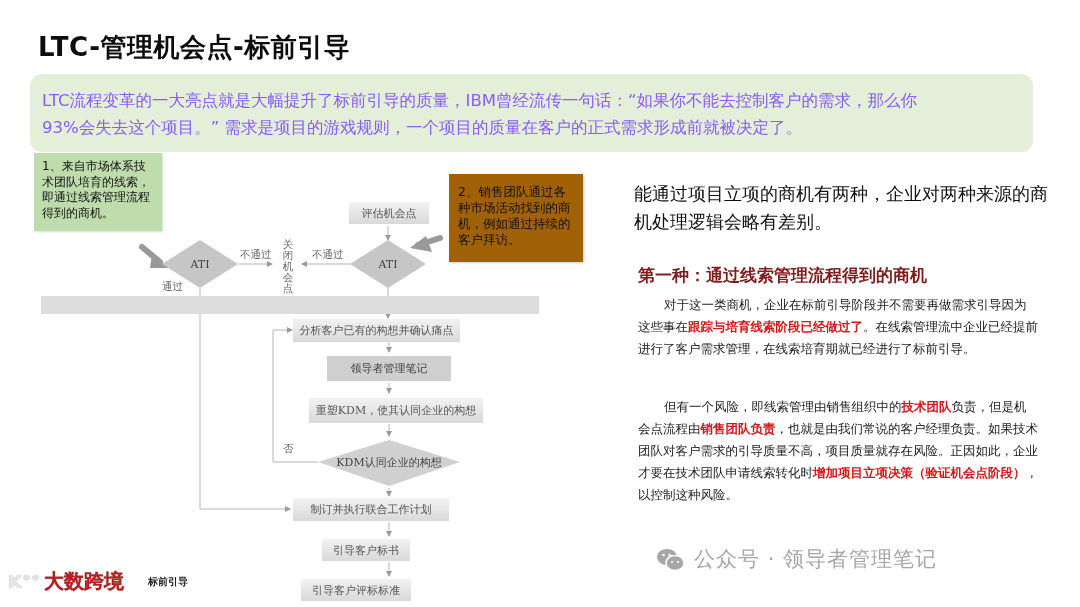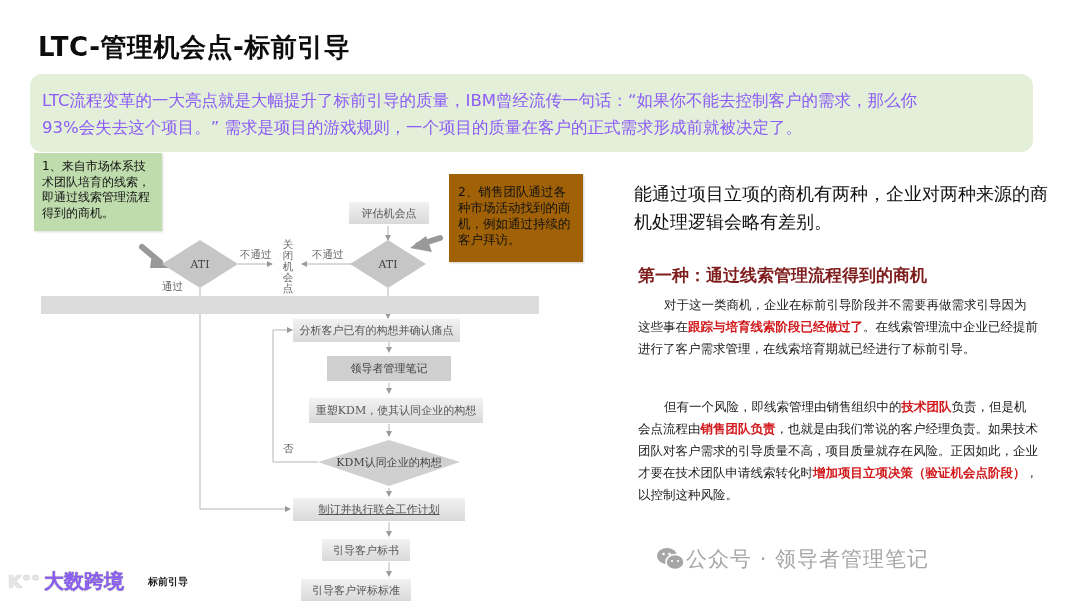--- a/index.html
+++ b/index.html
@@ -23,23 +23,23 @@
   .diamond-label { position: absolute; font-size: 11px; color: #444; text-align: center; }
   .flow-label { position: absolute; font-size: 10.5px; color: #666; }
   .vlabel { position: absolute; font-size: 10.5px; color: #666; width: 12px; line-height: 11px; text-align: center; }
 
   .right-intro { position: absolute; left: 634px; top: 180px; width: 420px; font-size: 18px; line-height: 28px; color: #111; }
   .h2 { position: absolute; left: 638px; top: 264px; font-size: 17px; font-weight: bold; color: #7f1d1d; }
   .para { position: absolute; left: 638px; width: 400px; font-size: 12.5px; line-height: 22px; color: #1a1a1a; }
   .para .ind { display: inline-block; width: 26px; }
   .hl { color: #d2181b; font-weight: bold; }
 
-  .wm-right { position: absolute; left: 656px; top: 545px; display: flex; align-items: center; gap: 0; color: #a6a6a6; font-size: 21px; letter-spacing: 1px; }
+  .wm-right { position: absolute; left: 656px; top: 545px; display: flex; align-items: flex-end; gap: 8px; color: #a6a6a6; font-size: 21px; letter-spacing: 1px; }
   .wm-left { position: absolute; left: 8px; top: 568px; display: flex; align-items: center; gap: 4px; }
-  .wm-left .brand { color: #8b5cf6; font-size: 20px; font-weight: bold; text-shadow: 0 0 1px #999, 0 0 1px #999; }
+  .wm-left .brand { color: #b91c1c; font-size: 20px; font-weight: bold; text-shadow: 0 0 1px #999, 0 0 1px #999; }
   .wm-left .sub { color: #222; font-size: 10px; font-weight: bold; margin-left: 20px; }
 </style>
 </head>
 <body>
 
 <div class="title">LTC-管理机会点-标前引导</div>
 
 <div class="intro">
   <div>LTC流程变革的一大亮点就是大幅提升了标前引导的质量，IBM曾经流传一句话：“如果你不能去控制客户的需求，那么你</div>
   <div>93%会失去这个项目。” 需求是项目的游戏规则，一个项目的质量在客户的正式需求形成前就被决定了。</div>
@@ -105,21 +105,21 @@
   <div>点</div>
 </div>
 
 <div class="band"></div>
 
 <div class="box serif" style="left:293px;top:319px;width:167px;height:23px;font-family:Liberation Mono, monospace;">分析客户已有的构想并确认痛点</div>
 <div class="box dark serif" style="left:327px;top:356px;width:124px;height:25px;">领导者管理笔记</div>
 <div class="box serif" style="left:309px;top:398px;width:174px;height:25px;">重塑KDM，使其认同企业的构想</div>
 <div class="diamond-label serif" style="left:330px;top:455px;width:118px;">KDM认同企业的构想</div>
 <div class="flow-label serif" style="left:283px;top:442px;">否</div>
-<div class="box serif" style="left:293px;top:498px;width:172px;height:23px;text-decoration:underline;">制订并执行联合工作计划</div>
+<div class="box serif" style="left:293px;top:498px;width:156px;height:23px;">制订并执行联合工作计划</div>
 <div class="box serif" style="left:322px;top:539px;width:88px;height:22px;">引导客户标书</div>
 <div class="box serif" style="left:301px;top:579px;width:110px;height:22px;">引导客户评标标准</div>
 
 <div class="right-intro">能通过项目立项的商机有两种，企业对两种来源的商机处理逻辑会略有差别。</div>
 <div class="h2">第一种：通过线索管理流程得到的商机</div>
 
 <div class="para" style="top:294px;">
   <span class="ind"></span><span>对于这一类商机，企业在标前引导阶段并不需要再做需求引导因为这些事在</span><span class="hl">跟踪与培育线索阶段已经做过了</span><span>。在线索管理流中企业已经提前进行了客户需求管理，在线索培育期就已经进行了标前引导。</span>
 </div>
 

